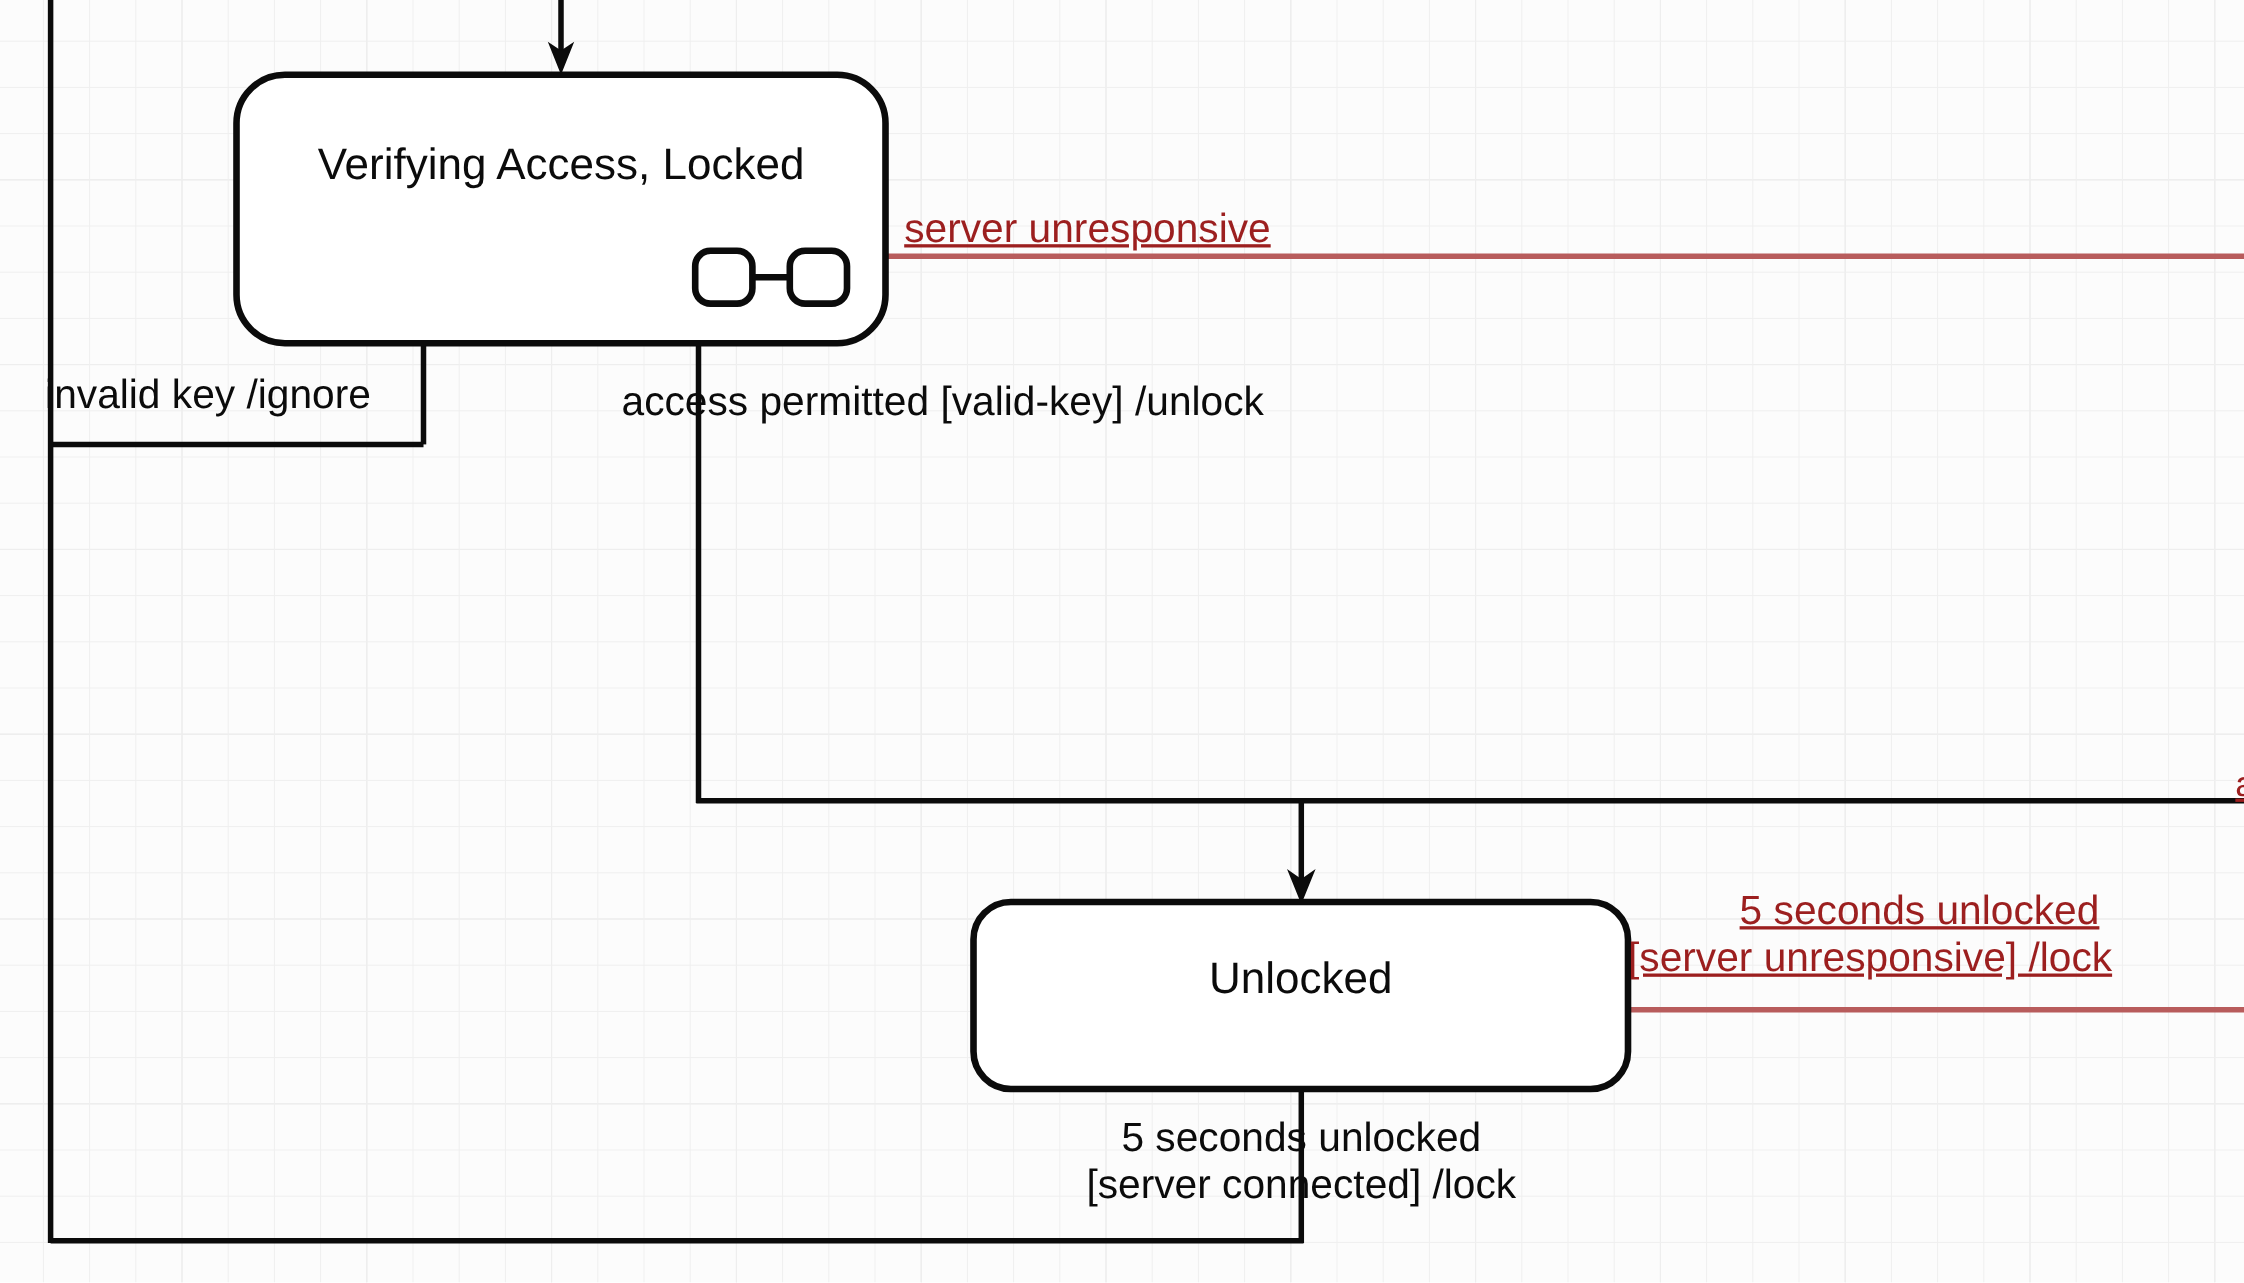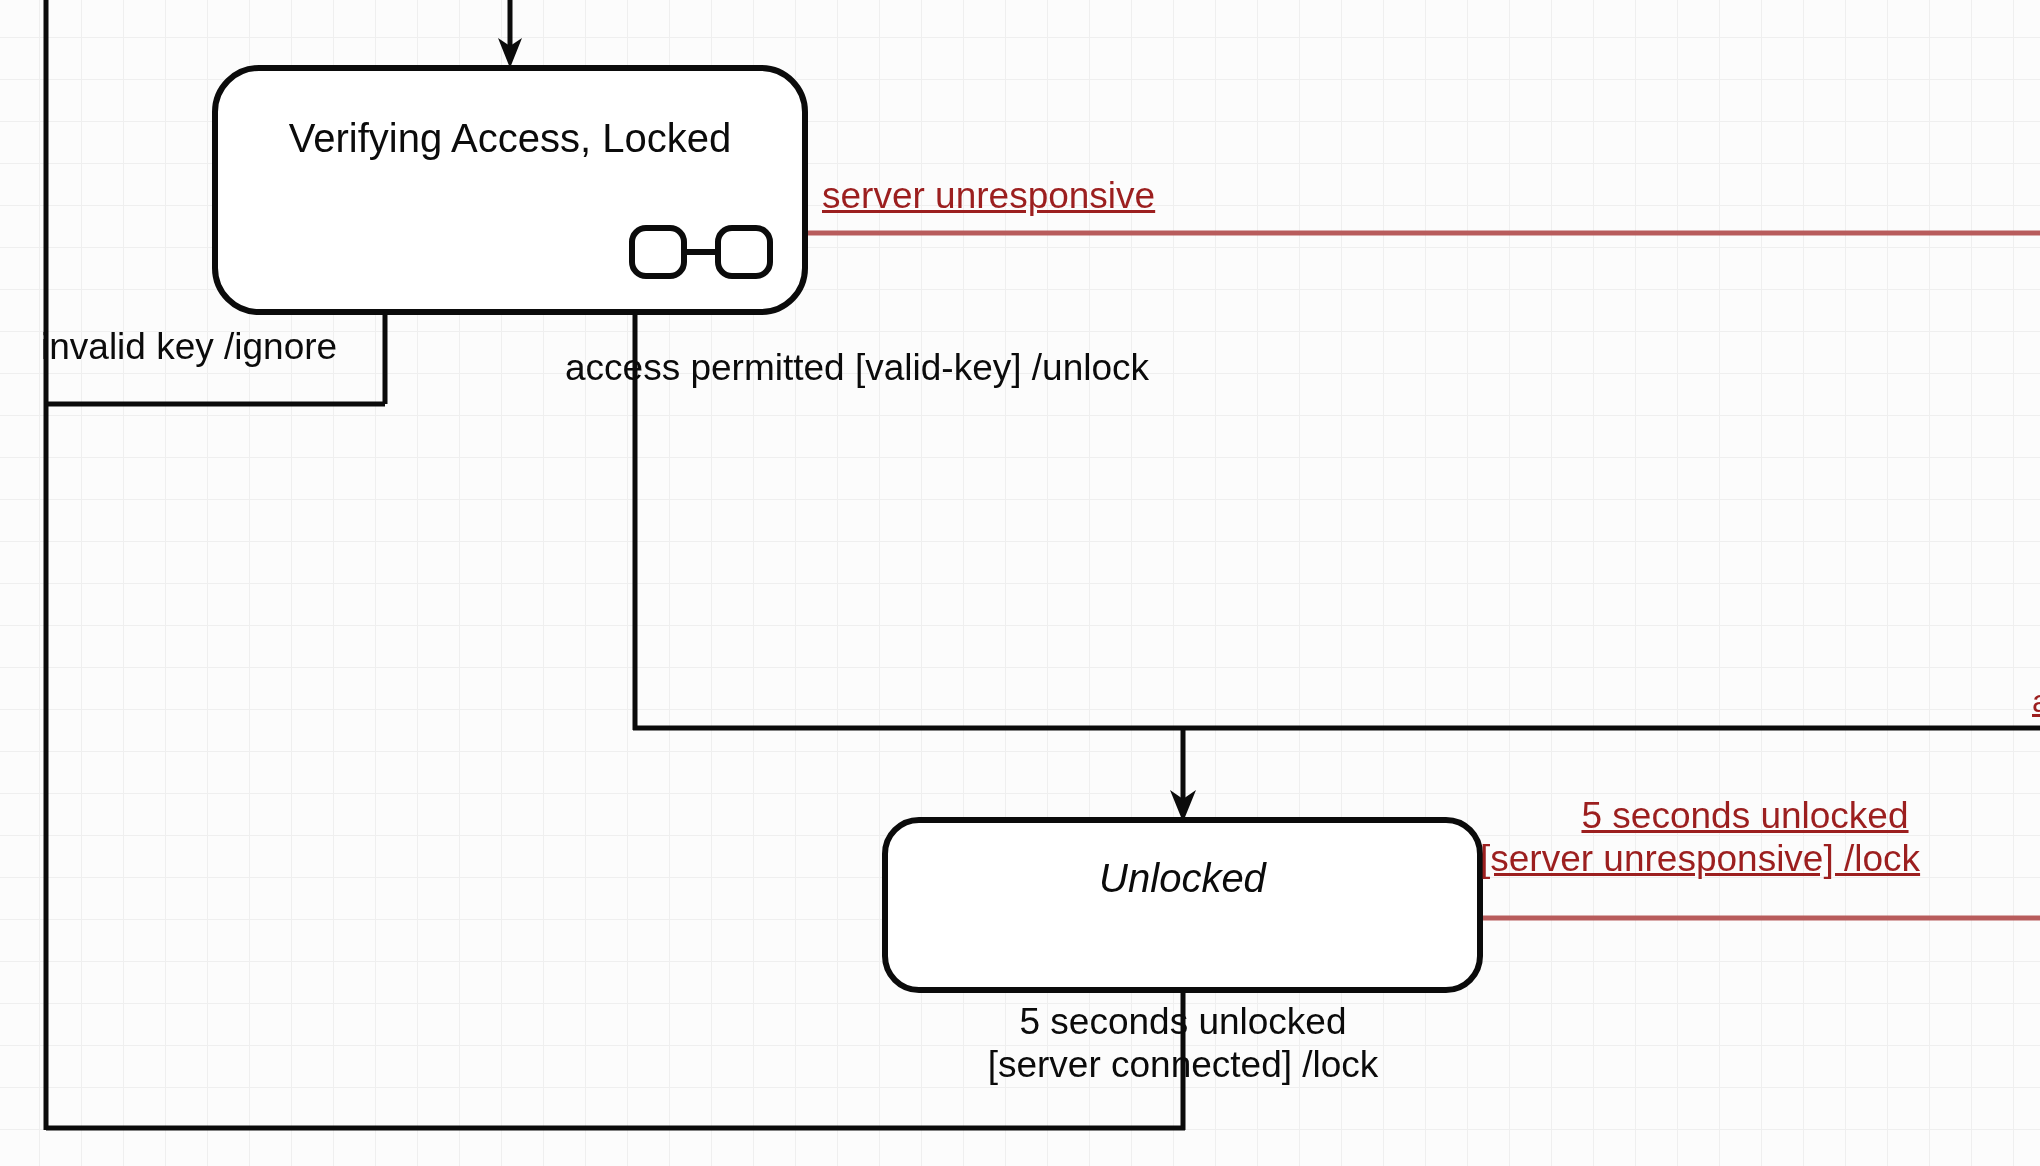--- a/index.html
+++ b/index.html
@@ -30,20 +30,21 @@
     position: absolute;
     top: 0; left: 0;
     width: 2040px;
     height: 1166px;
   }
   .diagram-label {
     position: absolute;
     font-family: "Liberation Sans", sans-serif;
     white-space: nowrap;
     line-height: 1.17;
+    margin-top: 12px;
   }
   .state-title {
     font-size: 40px;
     color: #0b0b0b;
     text-align: center;
   }
   .edge-label-black {
     font-size: 37px;
     color: #0b0b0b;
   }
@@ -105,25 +106,25 @@
     </g>
 
     <g>
       <rect x="885" y="820" width="595" height="170" rx="34" ry="34" fill="#ffffff" stroke="#0b0b0b" stroke-width="6"></rect>
     </g>
 
   </svg>
 
   <div class="diagram-label state-title" style="left:215px; top:115px; width:590px;">Verifying Access, Locked</div>
 
-  <div class="diagram-label state-title" style="left:885px; top:855px; width:595px;font-style:italic;">Unlocked</div>
+  <div class="diagram-label state-title" style="left:885px; top:855px; width:595px;">Unlocked</div>
 
   <div class="diagram-label edge-label-black" style="left:41px; top:325px;">invalid key /ignore</div>
 
-  <div class="diagram-label edge-label-black" style="left:565px; top:346px;">access permitted [valid-key] /unlock</div>
+  <div class="diagram-label edge-label-black" style="left:565px; top:331px;">access permitted [valid-key] /unlock</div>
 
   <div class="diagram-label edge-label-red" style="left:822px; top:174px;">server unresponsive</div>
 
   <div class="diagram-label edge-label-red centered-two-line" style="left:1480px; top:794px; width:580px; text-align:left;">
     <div style="text-align:center; width:530px;">5 seconds unlocked</div>
     <div style="text-align:left; width:530px;">[server unresponsive] /lock</div>
   </div>
 
   <div class="diagram-label edge-label-black centered-two-line" style="left:893px; top:1000px; width:580px;">
     <div>5 seconds unlocked</div>

